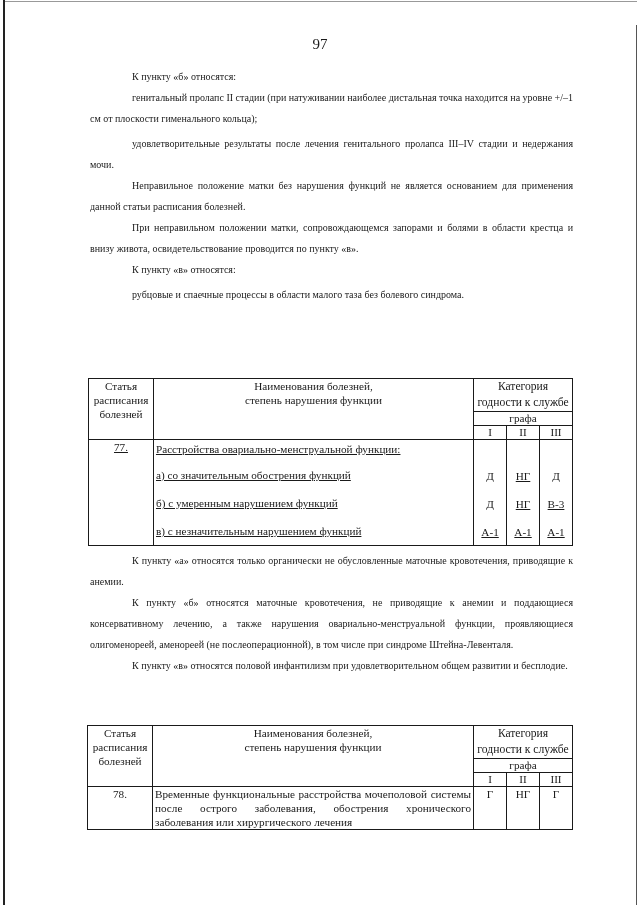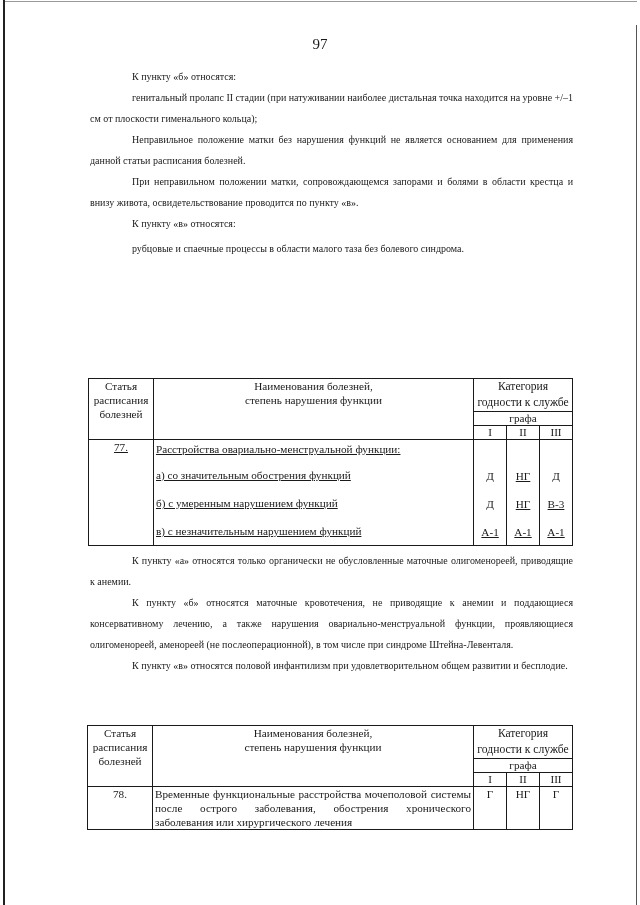--- a/index.html
+++ b/index.html
@@ -47,20 +47,21 @@
 
 <div class="edge-top"></div>
 <div class="edge-left"></div>
 <div class="edge-right"></div>
 
 <div class="page-number">97</div>
 
 <div class="text-block" style="top:66px;">
   <p class="p indent">К пункту «б» относятся:</p>
   <p class="p indent">генитальный пролапс II стадии (при натуживании наиболее дистальная точка находится на уровне +/–1 см от плоскости гименального кольца);</p>
+  <p class="p indent gap">удовлетворительные результаты после лечения генитального пролапса III–IV стадии и недержания мочи.</p>
   <p class="p indent">Неправильное положение матки без нарушения функций не является основанием для применения данной статьи расписания болезней.</p>
   <p class="p indent">При неправильном положении матки, сопровождающемся запорами и болями в области крестца и внизу живота, освидетельствование проводится по пункту «в».</p>
   <p class="p indent">К пункту «в» относятся:</p>
   <p class="p indent gap">рубцовые и спаечные процессы в области малого таза без болевого синдрома.</p>
 </div>
 
 <table class="schedule t1">
   <tbody>
       <tr>
     <td class="center c-article hdr-article" rowspan="3">
@@ -109,21 +110,21 @@
       <span class="grade first"></span>
       <span class="grade">Д</span>
       <span class="grade">В-3</span>
       <span class="grade">А-1</span>
     </td>
   </tr>
 </tbody>
   </table>
 
 <div class="text-block" style="top:550px;">
-  <p class="p indent">К пункту «а» относятся только органически не обусловленные маточные олигоменореей, приводящие к анемии.</p>
+  <p class="p indent">К пункту «а» относятся только органически не обусловленные маточные кровотечения, приводящие к анемии.</p>
   <p class="p indent">К пункту «б» относятся маточные кровотечения, не приводящие к анемии и поддающиеся консервативному лечению, а также нарушения овариально-менструальной функции, проявляющиеся олигоменореей, аменореей (не послеоперационной), в том числе при синдроме Штейна-Левенталя.</p>
   <p class="p indent">К пункту «в» относятся половой инфантилизм при удовлетворительном общем развитии и бесплодие.</p>
 </div>
 
 <table class="schedule t2">
   <tbody>
       <tr>
     <td class="center c-article hdr-article" rowspan="3">
       <span style="display:block">Статья</span>
       <span style="display:block">расписания</span>

